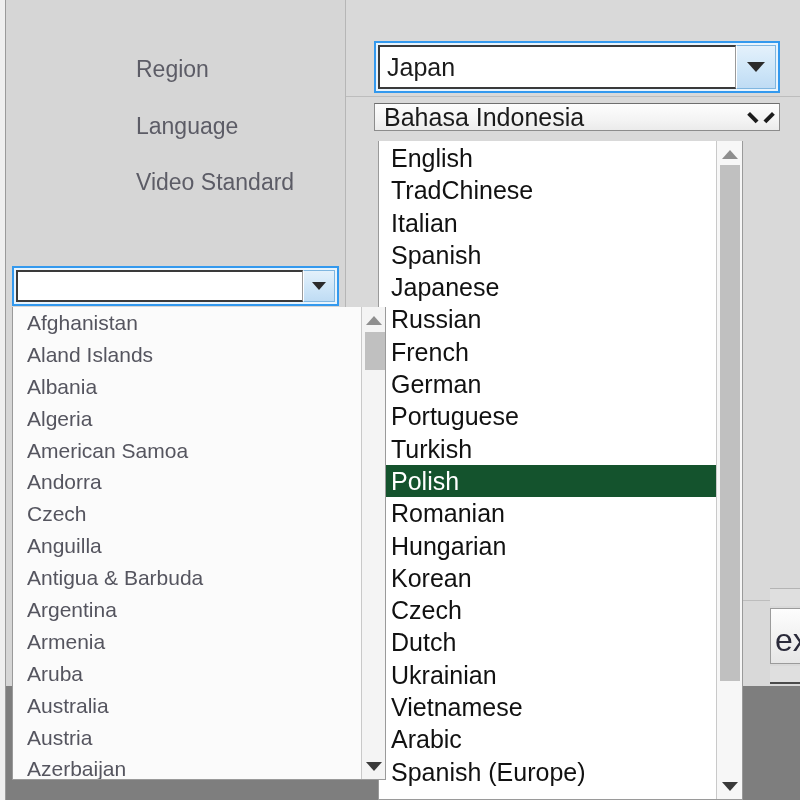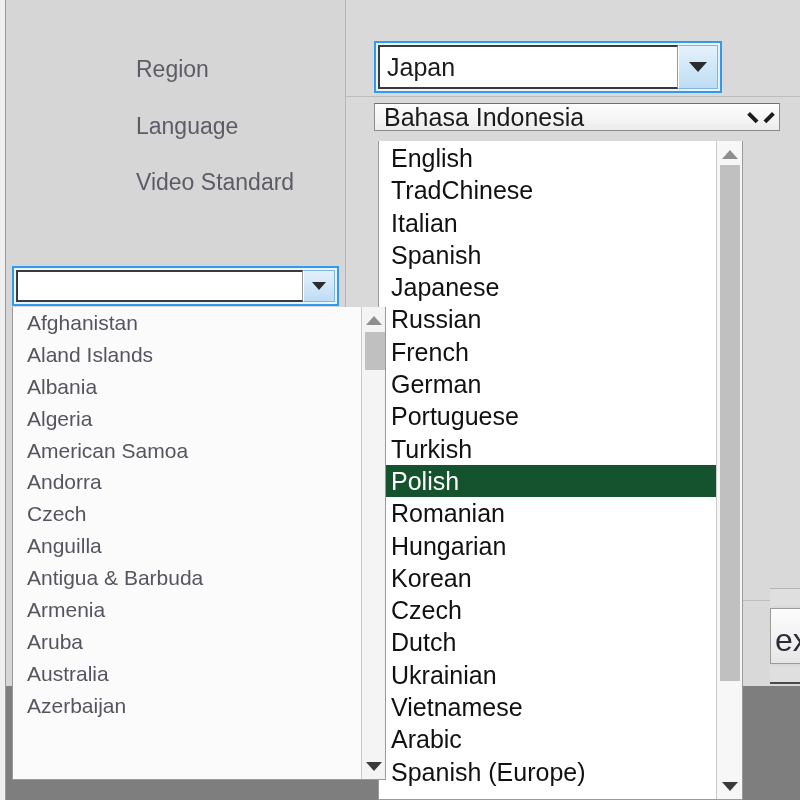--- a/index.html
+++ b/index.html
@@ -101,21 +101,21 @@
     text-align: center;
   }
   #label-region   { top: 56px; }
   #label-language { top: 113px; }
   #label-video    { top: 169px; }
 
   
   #region-combo {
     position: absolute;
     left: 374px; top: 41px;
-    width: 348px; height: 52px;
+    width: 406px; height: 52px;
     box-sizing: border-box;
     border: 2px solid #3399ee;
     background: #e8f4fd;
     display: flex;
     align-items: stretch;
     padding: 2px;
   }
   #region-combo .cb-input {
     flex: 1 1 auto;
     background: #ffffff;
@@ -393,23 +393,25 @@
     <div class="lb-items" id="country-items">
         <div class="lb-item">Afghanistan</div>
         <div class="lb-item">Aland Islands</div>
         <div class="lb-item">Albania</div>
         <div class="lb-item">Algeria</div>
         <div class="lb-item">American Samoa</div>
         <div class="lb-item">Andorra</div>
         <div class="lb-item">Czech</div>
         <div class="lb-item">Anguilla</div>
         <div class="lb-item">Antigua &amp; Barbuda</div>
+        <div class="lb-item">Argentina</div>
         <div class="lb-item">Armenia</div>
         <div class="lb-item">Aruba</div>
         <div class="lb-item">Australia</div>
+        <div class="lb-item">Austria</div>
         <div class="lb-item">Azerbaijan</div>
       </div>
     <div class="scrollbar">
       <div class="sb-arrow up">
         <span class="sb-tri-up"></span>
       </div>
       <div class="sb-thumb" style="top:25px;height:38px"></div>
       <div class="sb-arrow down">
         <span class="sb-tri-down"></span>
       </div>

